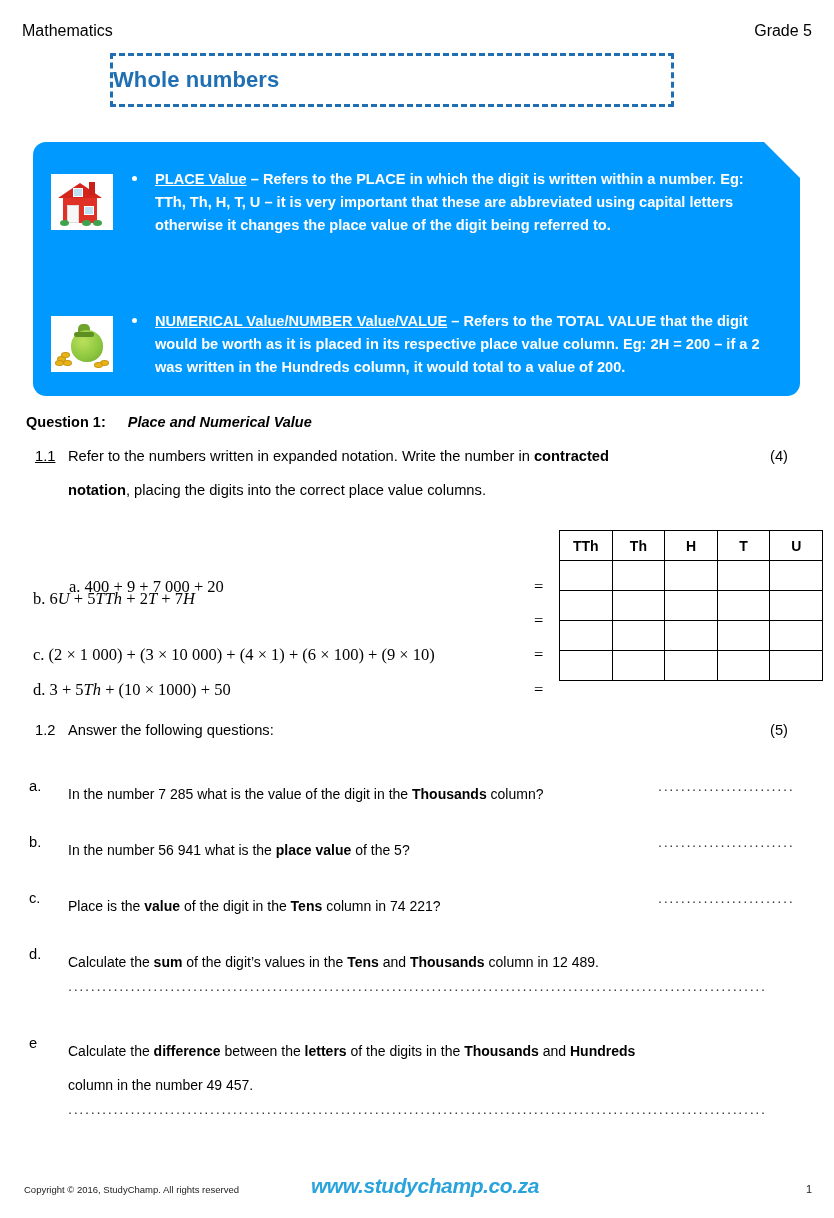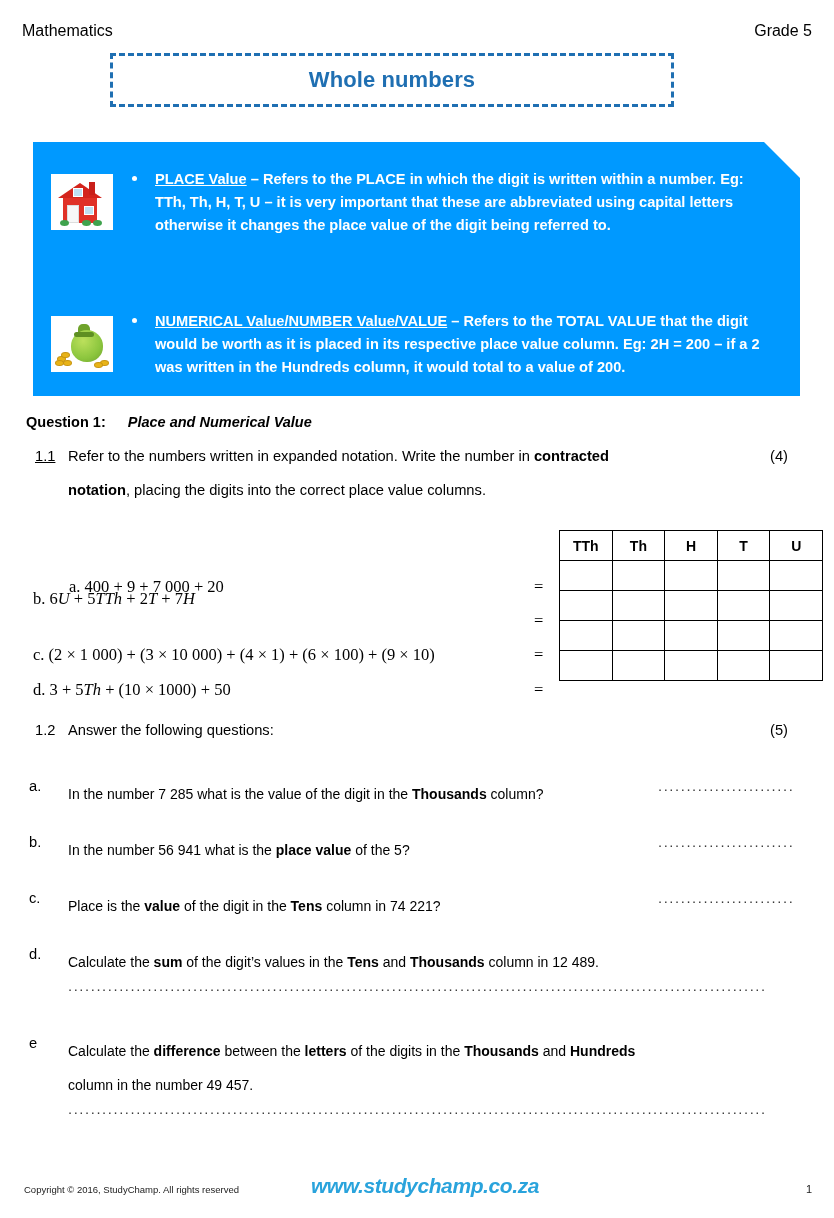--- a/index.html
+++ b/index.html
@@ -32,40 +32,41 @@
   .title-banner {
     position: absolute;
     top: 53px;
     left: 110px;
     width: 564px;
     height: 54px;
     border: 3px dashed #1F6FB2;
     box-sizing: border-box;
     display: flex;
     align-items: center;
-    justify-content: center;
+    justify-content: flex-start;
   }
   .title-banner-text {
     color: #1F6FB2;
     font-weight: bold;
     font-size: 22px;
     letter-spacing: 0.1px;
   }
 
   
   .info-box {
     position: absolute;
     top: 142px;
     left: 33px;
     width: 767px;
     height: 254px;
     background: #0099FF;
     box-sizing: border-box;
     -webkit-clip-path: polygon(0 0, calc(100% - 36px) 0, 100% 36px, 100% 100%, 0 100%);
     clip-path: polygon(0 0, calc(100% - 36px) 0, 100% 36px, 100% 100%, 0 100%);
+    border-radius: 13px;
   }
   .info-row {
     position: absolute;
     display: flex;
     align-items: flex-start;
   }
   .info-row-1 { top: 26px; left: 18px; right: 30px; }
   .info-row-2 { top: 140px; left: 18px; right: 30px; margin-top: 28px; }
 
   .icon-box {

